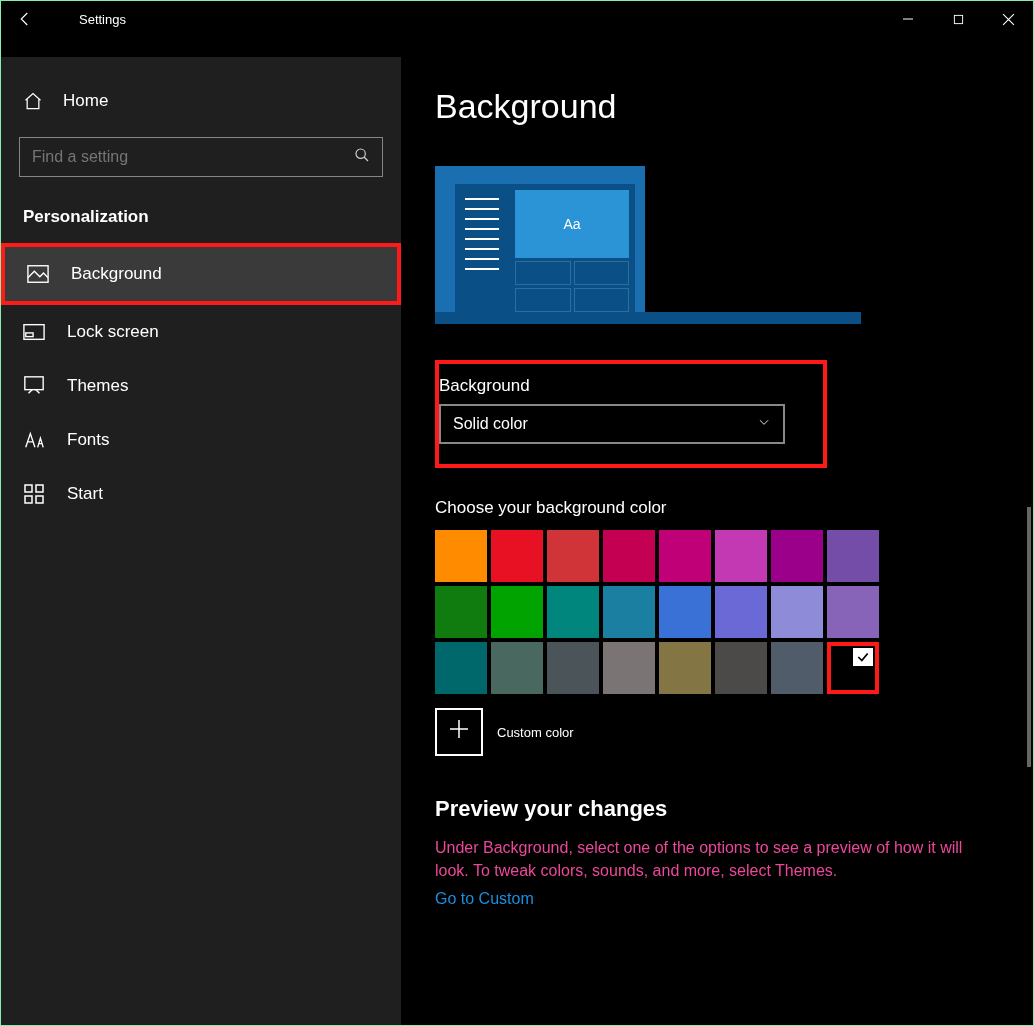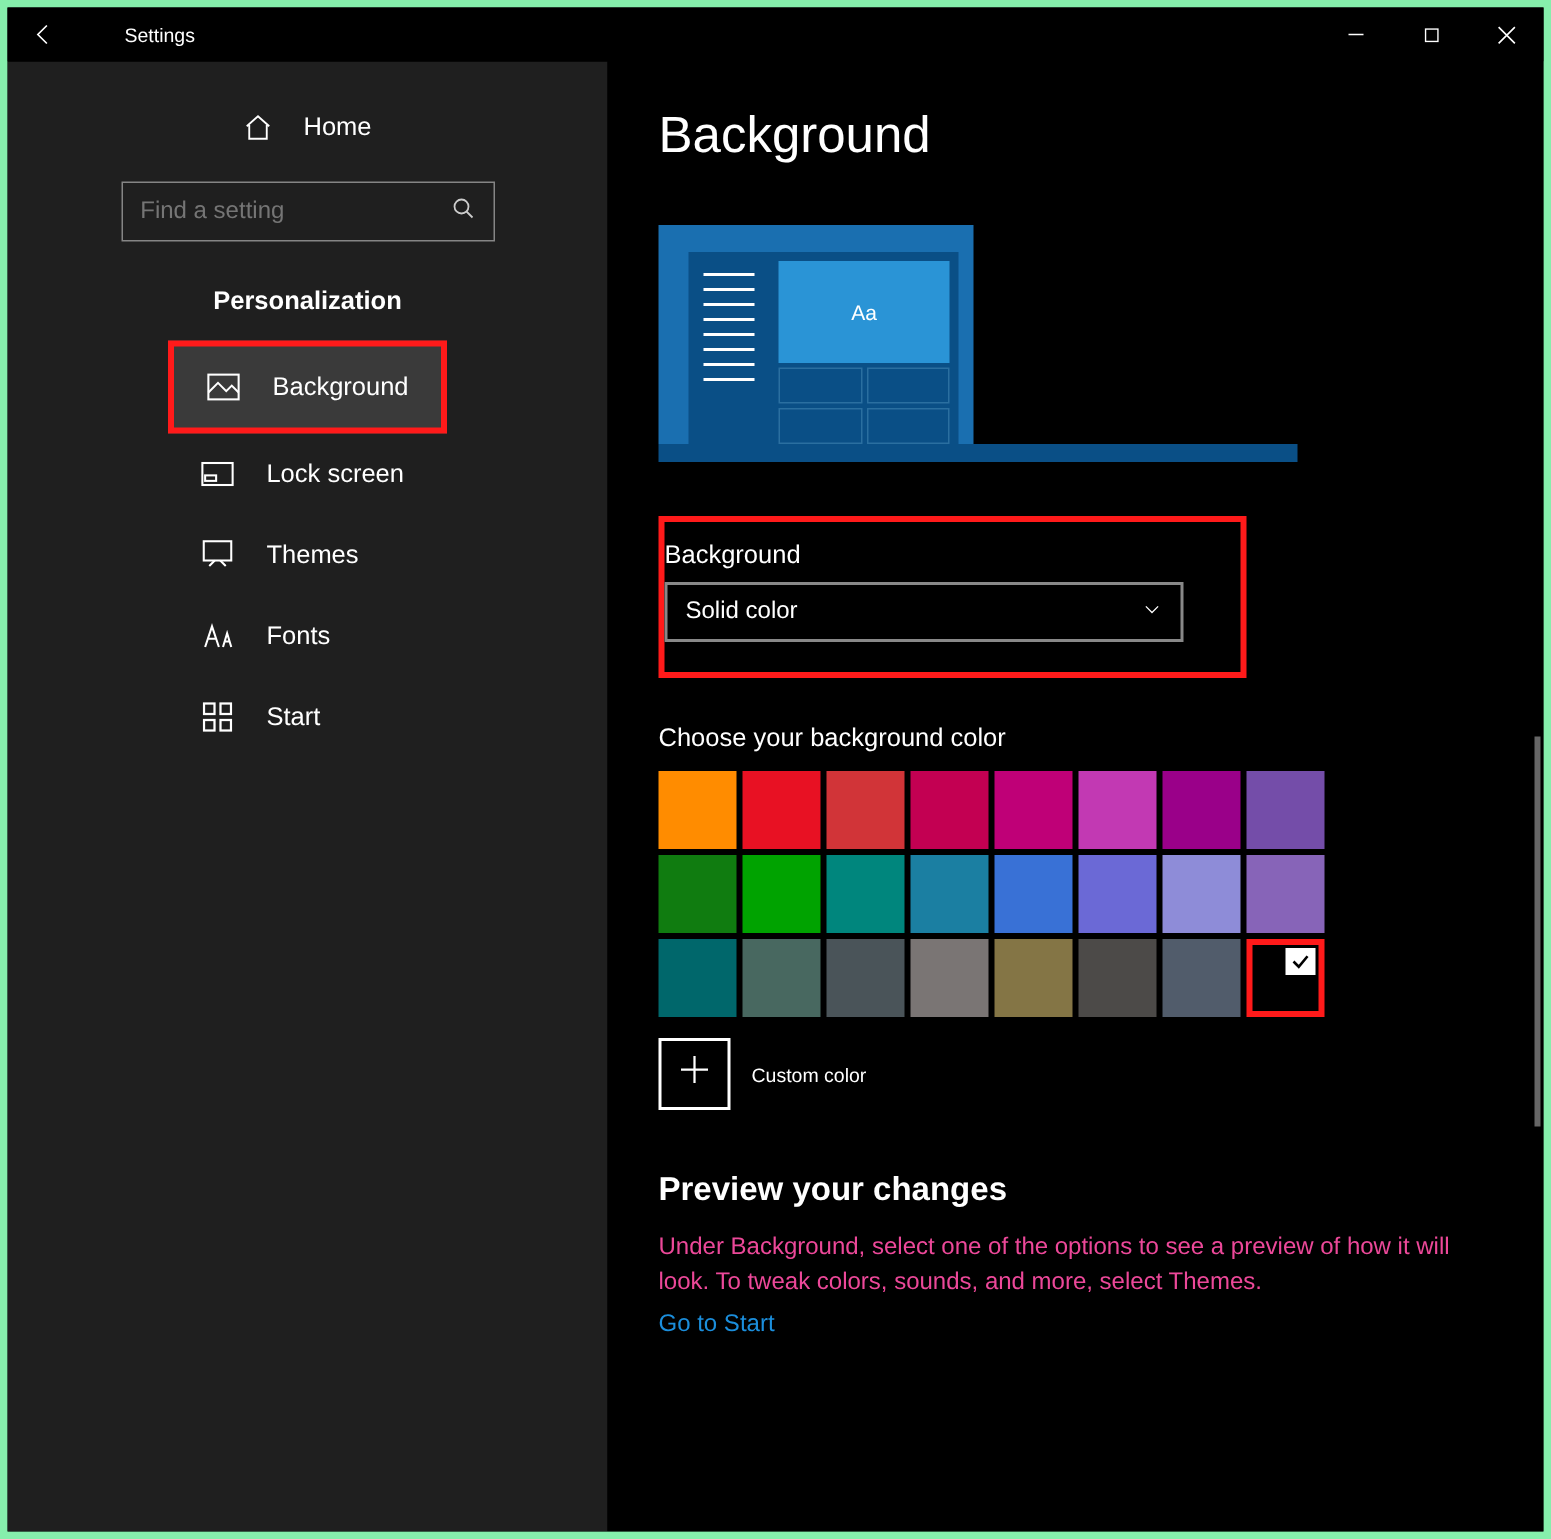--- a/index.html
+++ b/index.html
@@ -10,21 +10,22 @@
   width: 1034px;
   height: 1026px;
   overflow: hidden;
   position: relative;
 }
 .window {
   width: 100%;
   height: 100%;
   display: flex;
   flex-direction: column;
-  border: 5px solid #86efac;
+  border: 1px solid #86efac;
+  gap: 20px;
 }
 .titlebar {
   height: 36px;
   display: flex;
   align-items: center;
   justify-content: space-between;
   background: #000;
 }
 .titlebar-left {
   display: flex;
@@ -63,21 +64,20 @@
   display: flex;
   flex: 1;
   overflow: hidden;
 }
 .sidebar {
   width: 400px;
   background: #1f1f1f;
   padding: 20px 0;
   display: flex;
   flex-direction: column;
-  align-items: center;
 }
 .home-row {
   display: flex;
   align-items: center;
   gap: 20px;
   padding: 14px 22px;
   cursor: pointer;
 }
 .home-row .icon { width: 20px; height: 20px; }
 .home-label { font-size: 17px; color: #fff; }
@@ -430,17 +430,17 @@
                 <path d="M12 3 V21 M3 12 H21"></path>
               </svg>
           </span>
         </div>
         <span style="font-size:13px">Custom color</span>
       </div>
 
       <div class="preview-section">
         <div class="preview-heading">Preview your changes</div>
         <div class="preview-text">Under Background, select one of the options to see a preview of how it will look. To tweak colors, sounds, and more, select Themes.</div>
-        <a class="link">Go to Start</a>
+        <a class="link">Go to Custom</a>
       </div>
     </div>
   </div>
 </div>
 
 </body></html>

